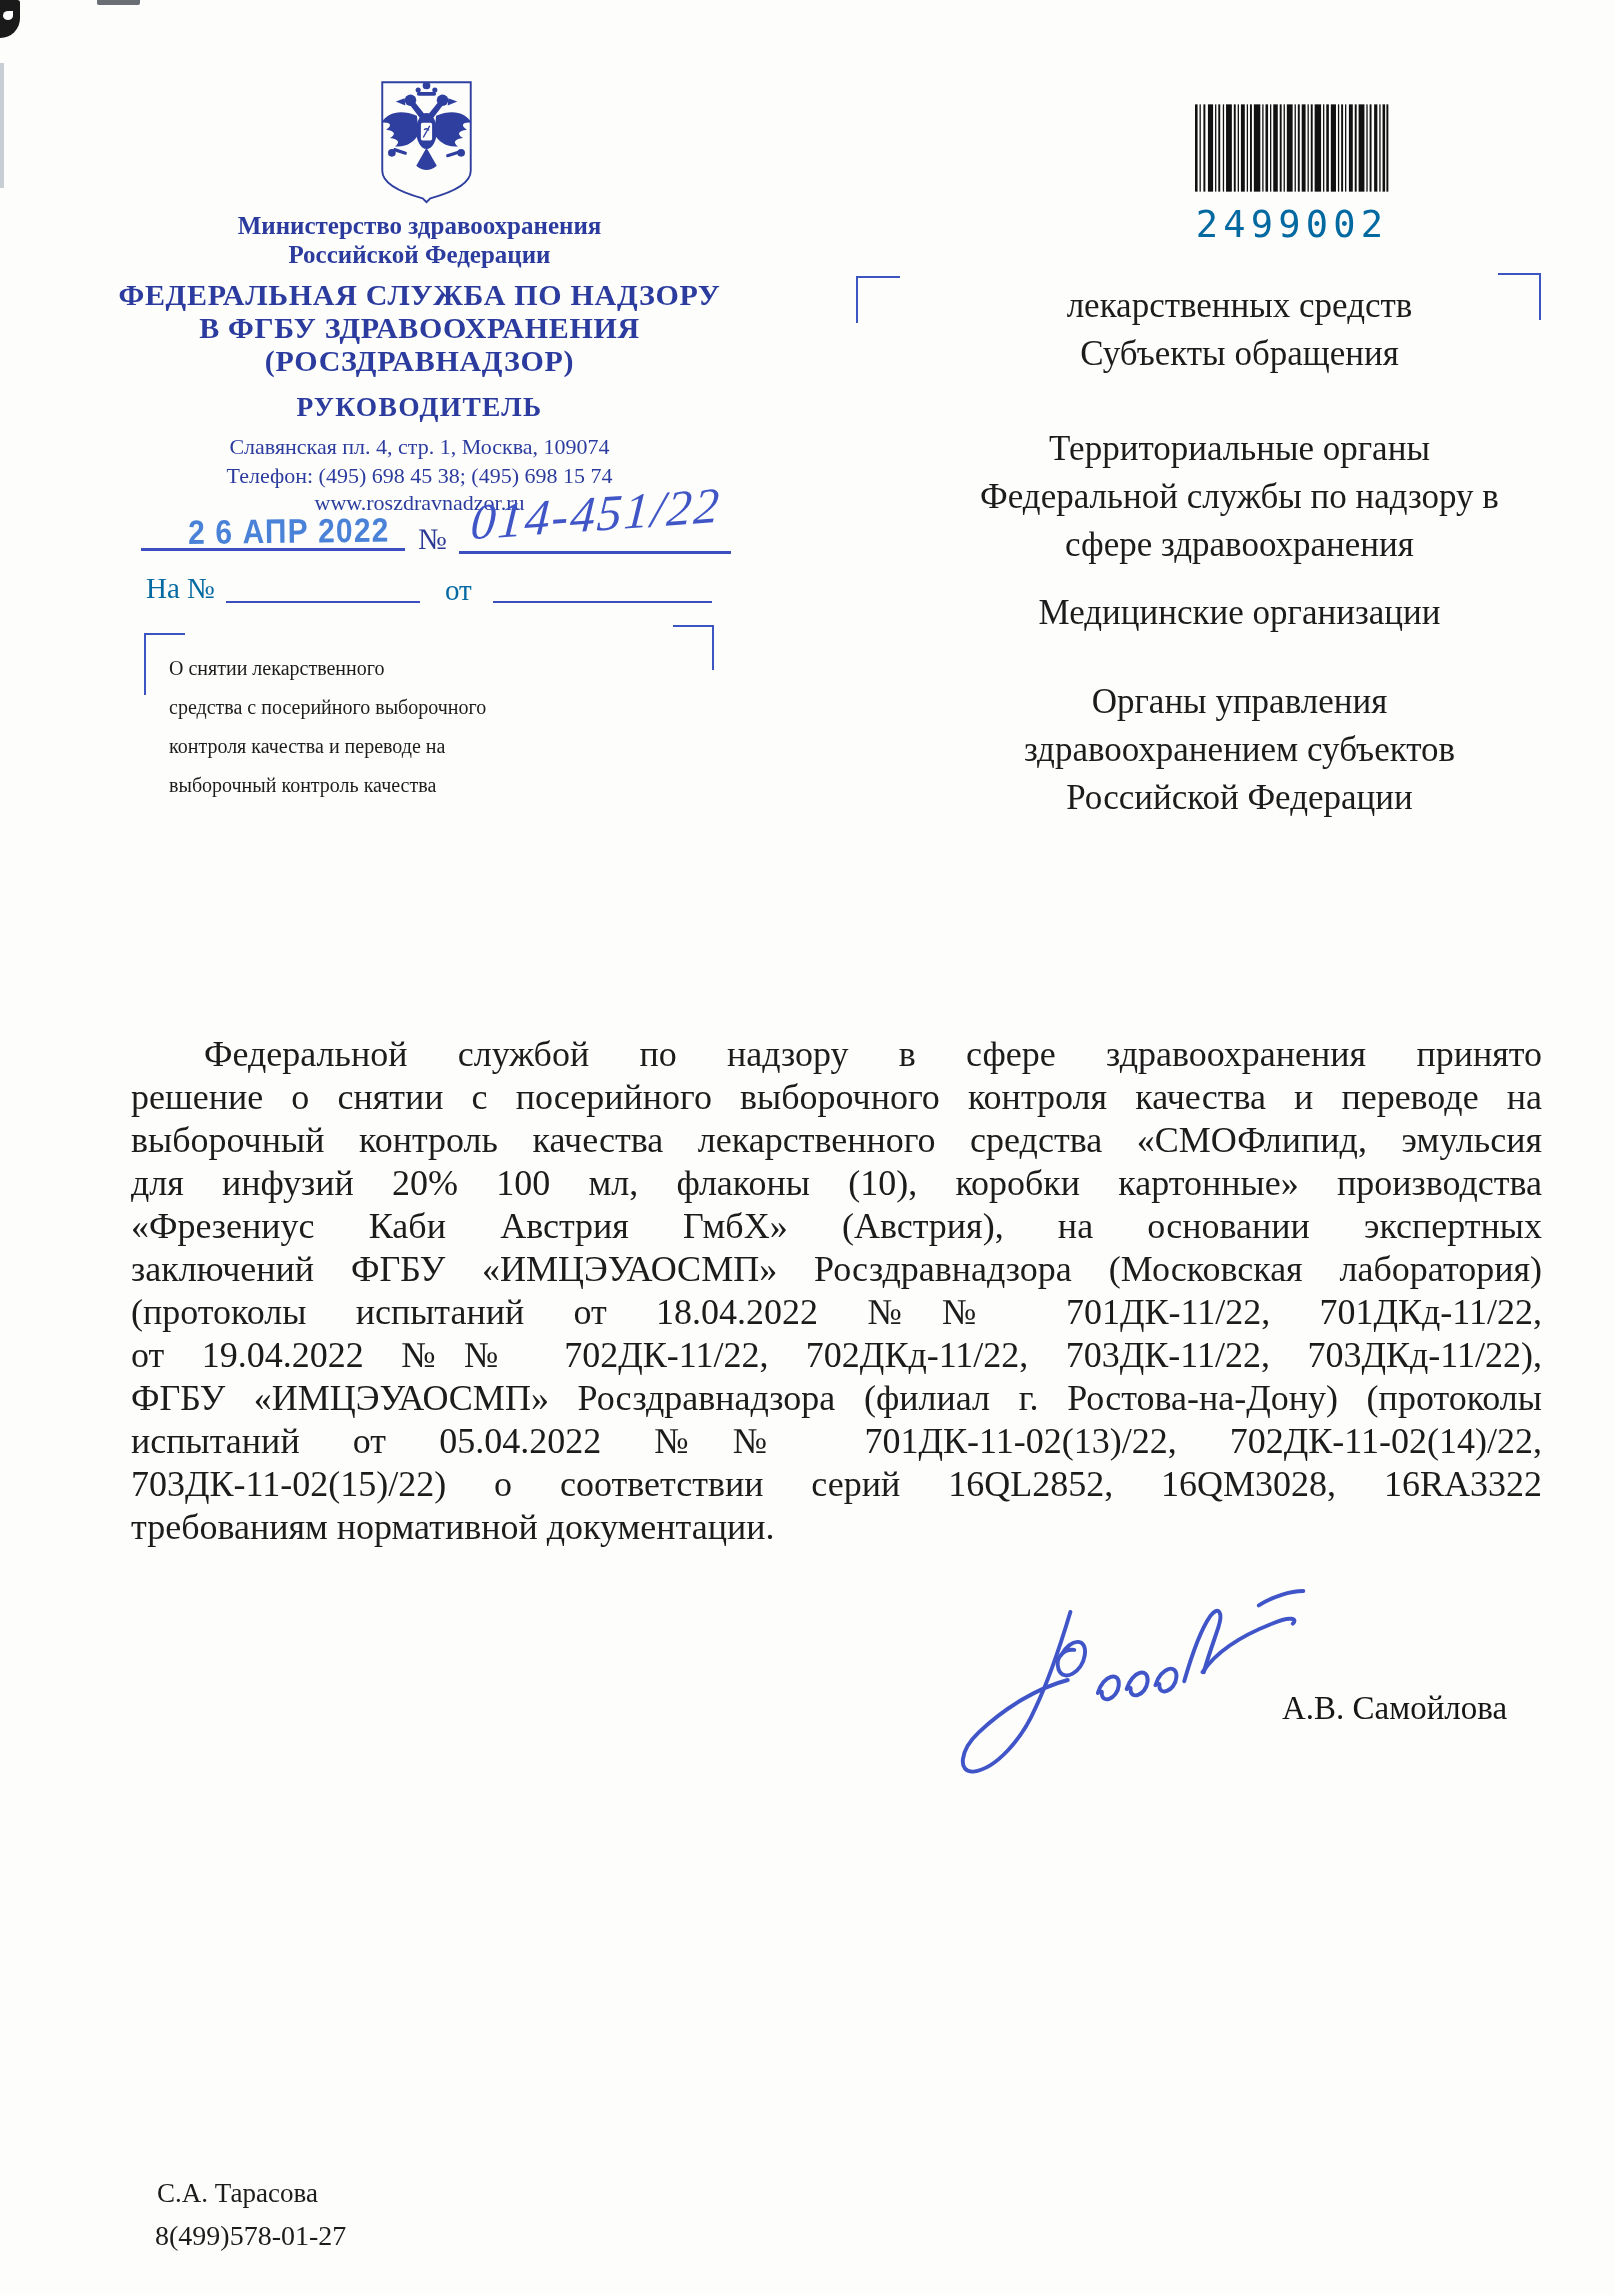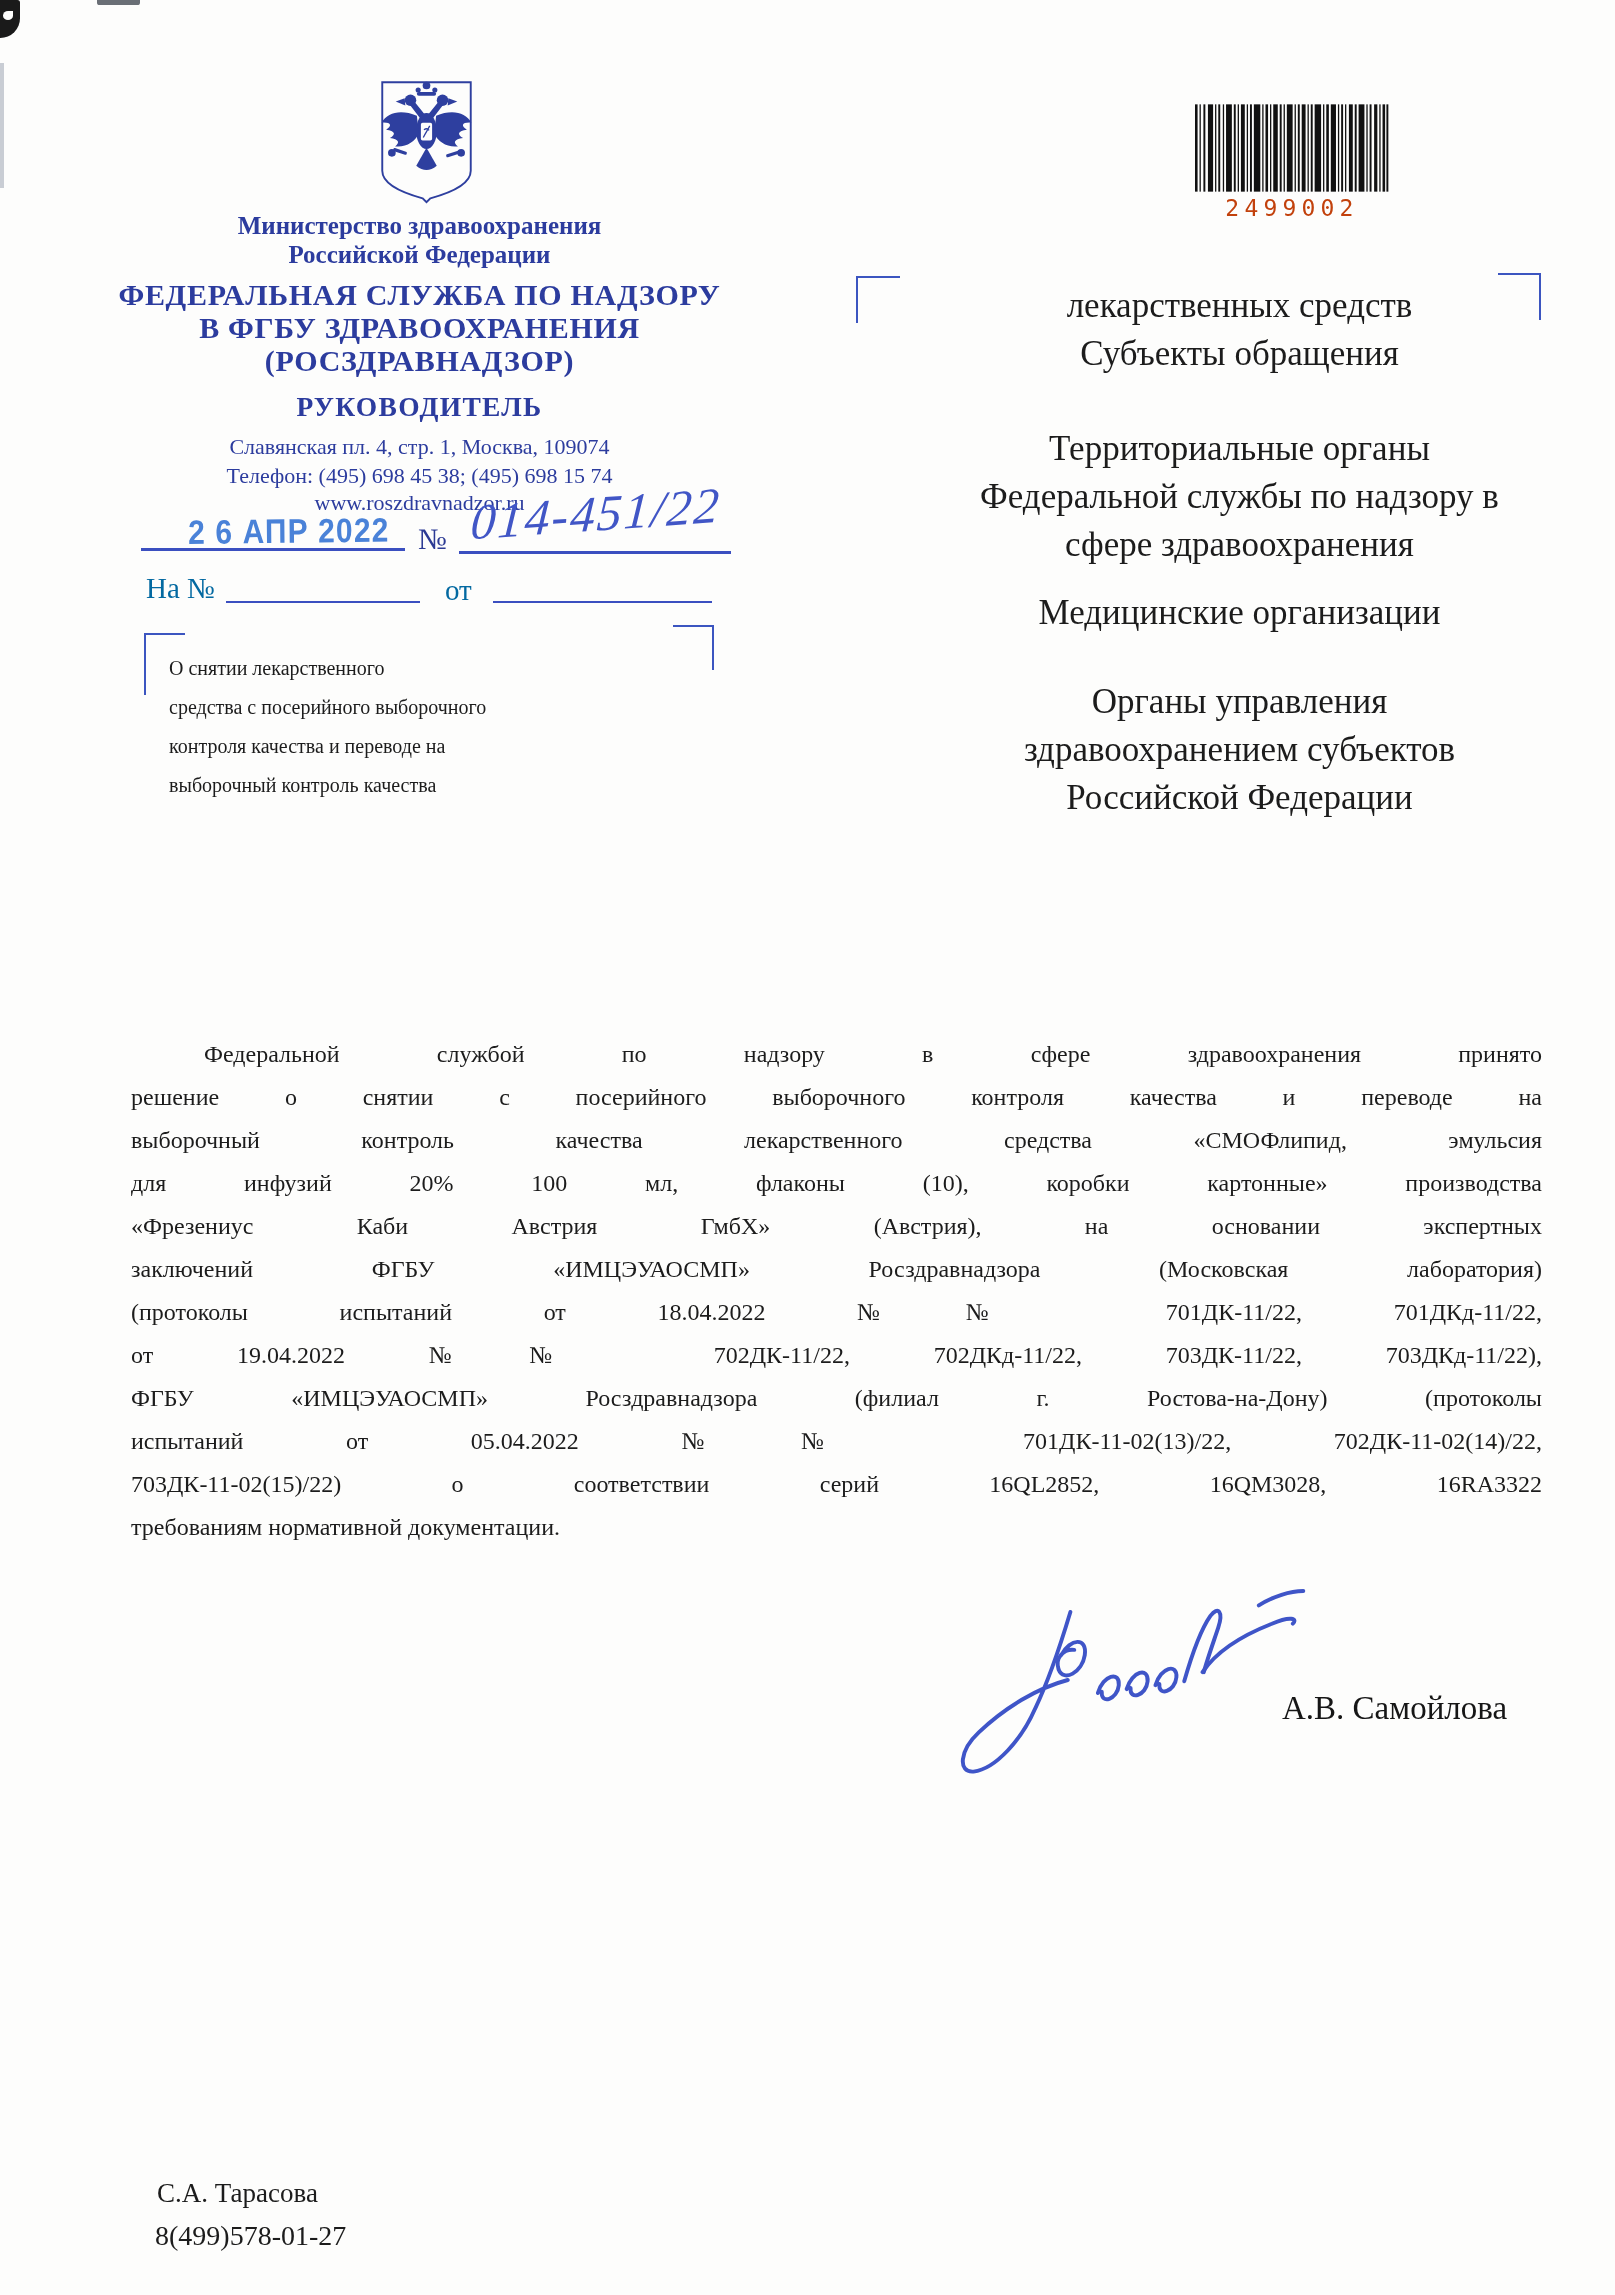--- a/index.html
+++ b/index.html
@@ -18,40 +18,40 @@
   .edge-smudge{position:absolute;left:0;top:63px;width:3.9px;height:125px;background:#c9cdd4;}
   
   .letterhead{position:absolute;left:85px;top:0;width:669px;text-align:center;color:#2c3c9e;}
   .emblem{position:absolute;left:372px;top:75px;width:109px;height:130px;}
   .lh-ministry{position:absolute;left:0;width:100%;font-weight:bold;font-size:25px;line-height:29px;}
   .lh-service{position:absolute;left:0;width:100%;font-weight:bold;font-size:30px;line-height:33px;letter-spacing:0.7px;}
   .lh-position{position:absolute;left:0;width:100%;font-weight:bold;font-size:27.5px;letter-spacing:1.3px;}
   .lh-contact{position:absolute;left:0;width:100%;font-size:22px;}
   
   .barcode-wrap{position:absolute;left:1195px;top:104px;width:194px;text-align:center;}
-  .barcode-number{margin-top:1px;font-family:"DejaVu Sans Mono",monospace;font-size:23px;letter-spacing:5.2px;color:#c2410c;}
+  .barcode-number{margin-top:9px;font-family:"DejaVu Sans Mono",monospace;font-size:37px;letter-spacing:5.2px;color:#0369a1;}
   
   .date-stamp{position:absolute;left:188px;top:513px;font-family:"Liberation Sans","DejaVu Sans",sans-serif;
     font-weight:bold;font-size:34px;letter-spacing:1.3px;color:#4a82d8;transform:scaleX(.88) rotate(-.6deg);transform-origin:left top;white-space:nowrap;}
   .num-sign{position:absolute;left:418px;top:522px;font-size:30px;color:#2c3a94;}
   .hand-number{position:absolute;left:473px;top:493px;font-size:50px;font-style:italic;color:#4156c6;
     transform:rotate(-4deg) skewX(-8deg);transform-origin:left top;white-space:nowrap;letter-spacing:2px;}
   .rule{position:absolute;height:2.6px;background:#3b4fc0;}
   .ref-label{position:absolute;font-size:29px;color:#0369a1;text-align:center;}
   
   .bracket{position:absolute;border:0 solid #3c55c0;}
   .bracket.tl{border-top-width:2.6px;border-left-width:2.6px;}
   .bracket.tr{border-top-width:2.6px;border-right-width:2.6px;}
   
   .subject{position:absolute;left:169px;top:649px;width:544px;font-size:20px;line-height:39px;}
   
   .addressees{position:absolute;left:892px;top:0;width:695px;text-align:center;font-size:35px;line-height:48px;}
   .addr-group{position:absolute;left:0;width:100%;}
   
-  .body-block{position:absolute;left:131px;top:1033px;width:1411px;font-size:24px;line-height:43px;}
+  .body-block{position:absolute;left:131px;top:1033px;width:1411px;font-size:36px;line-height:43px;}
   .body-line{text-align:justify;text-align-last:justify;white-space:normal;}
   .body-line.first{text-indent:73px;}
   .body-line.last{text-align-last:left;}
   
   .signature-svg{position:absolute;left:931px;top:1574px;}
   .sig-name{position:absolute;left:1282px;top:1690px;font-size:33px;color:#161616;white-space:nowrap;}
   
   .footer-name{position:absolute;left:157px;top:2178px;font-size:27px;}
   .footer-phone{position:absolute;left:155px;top:2220px;font-size:28px;}
 </style>

